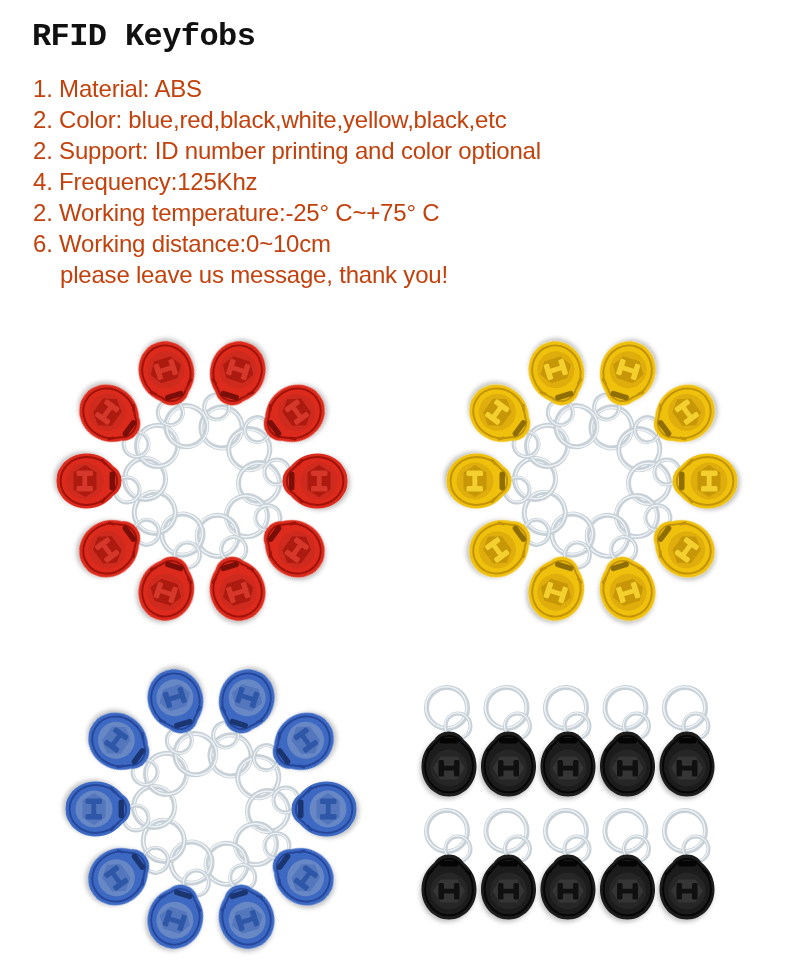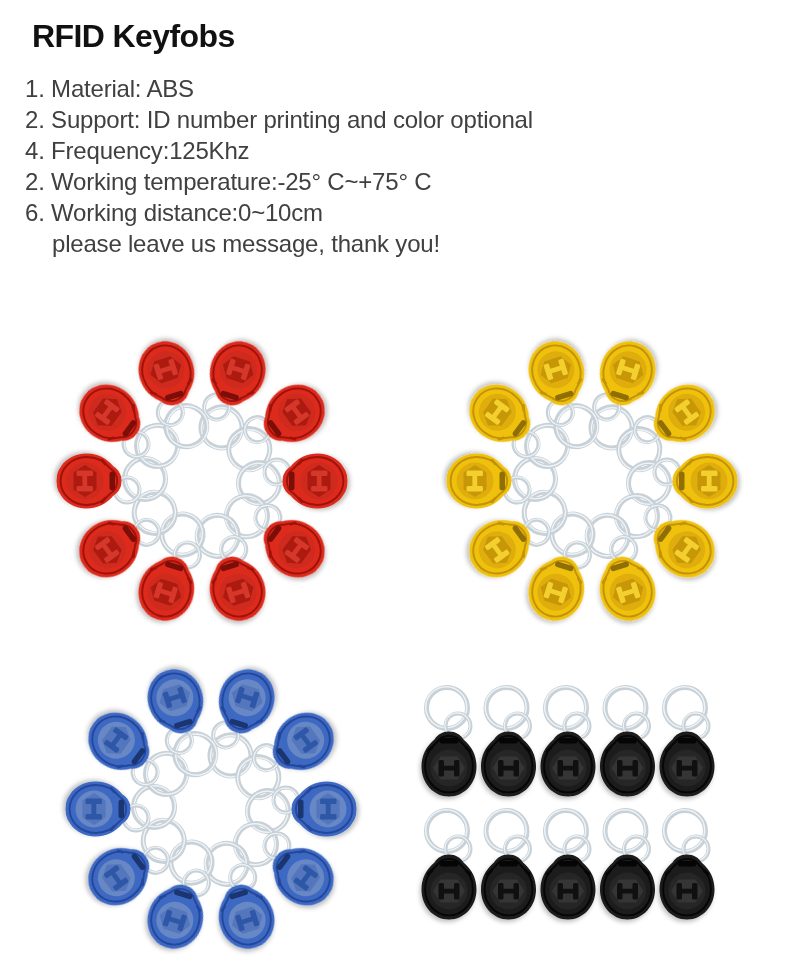--- a/index.html
+++ b/index.html
@@ -1,20 +1,20 @@
 <!DOCTYPE html>
 <html><head>
 <meta charset="utf-8">
 <style>
   html,body{margin:0;padding:0;background:#ffffff;}
   .page{position:relative;width:800px;height:966px;background:#ffffff;overflow:hidden;
         font-family:"Liberation Sans","DejaVu Sans",sans-serif;}
   .title{position:absolute;left:32px;top:18px;margin:0;font-size:32px;font-weight:700;
-         color:#111;letter-spacing:-0.6px;}
-  .specs{position:absolute;left:25px;top:73px;width:750px;font-size:24px;color:#404040;
+         color:#111;letter-spacing:-0.6px;font-family:Liberation Mono, monospace;}
+  .specs{position:absolute;left:33px;top:73px;width:750px;font-size:24px;color:#c2410c;
          letter-spacing:-0.2px;}
   .spec-line{line-height:31px;height:31px;white-space:nowrap;}
   .spec-line.cont{padding-left:27px;}
   .photo{position:absolute;margin:0;padding:0;}
   .photo svg{overflow:visible;display:block;}
   .photo-red{left:28px;top:326px;}
   .photo-yellow{left:418px;top:326px;}
   .photo-blue{left:36px;top:654px;}
   .photo-black{left:400px;top:660px;}
 </style>
@@ -28,20 +28,21 @@
       <filter id="fobShadow" x="-60%" y="-60%" width="220%" height="220%">
         <feDropShadow dx="-1.5" dy="2.5" stdDeviation="2" flood-color="#000000" flood-opacity="0.25"></feDropShadow>
       </filter>
     </defs>
   </svg>
 
   <h1 class="title">RFID Keyfobs</h1>
 
   <div class="specs">
       <div class="spec-line">1. Material: ABS</div>
+      <div class="spec-line">2. Color: blue,red,black,white,yellow,black,etc</div>
       <div class="spec-line">2. Support: ID number printing and color optional</div>
       <div class="spec-line">4. Frequency:125Khz</div>
       <div class="spec-line">2. Working temperature:-25° C~+75° C</div>
       <div class="spec-line">6. Working distance:0~10cm</div>
       <div class="spec-line cont">please leave us message, thank you!</div>
     </div>
 
   <figure class="photo photo-red">
     <svg width="348" height="308" viewBox="0 0 348 308">
         <g transform="translate(174,155) rotate(18) translate(0,-114) rotate(180)">

